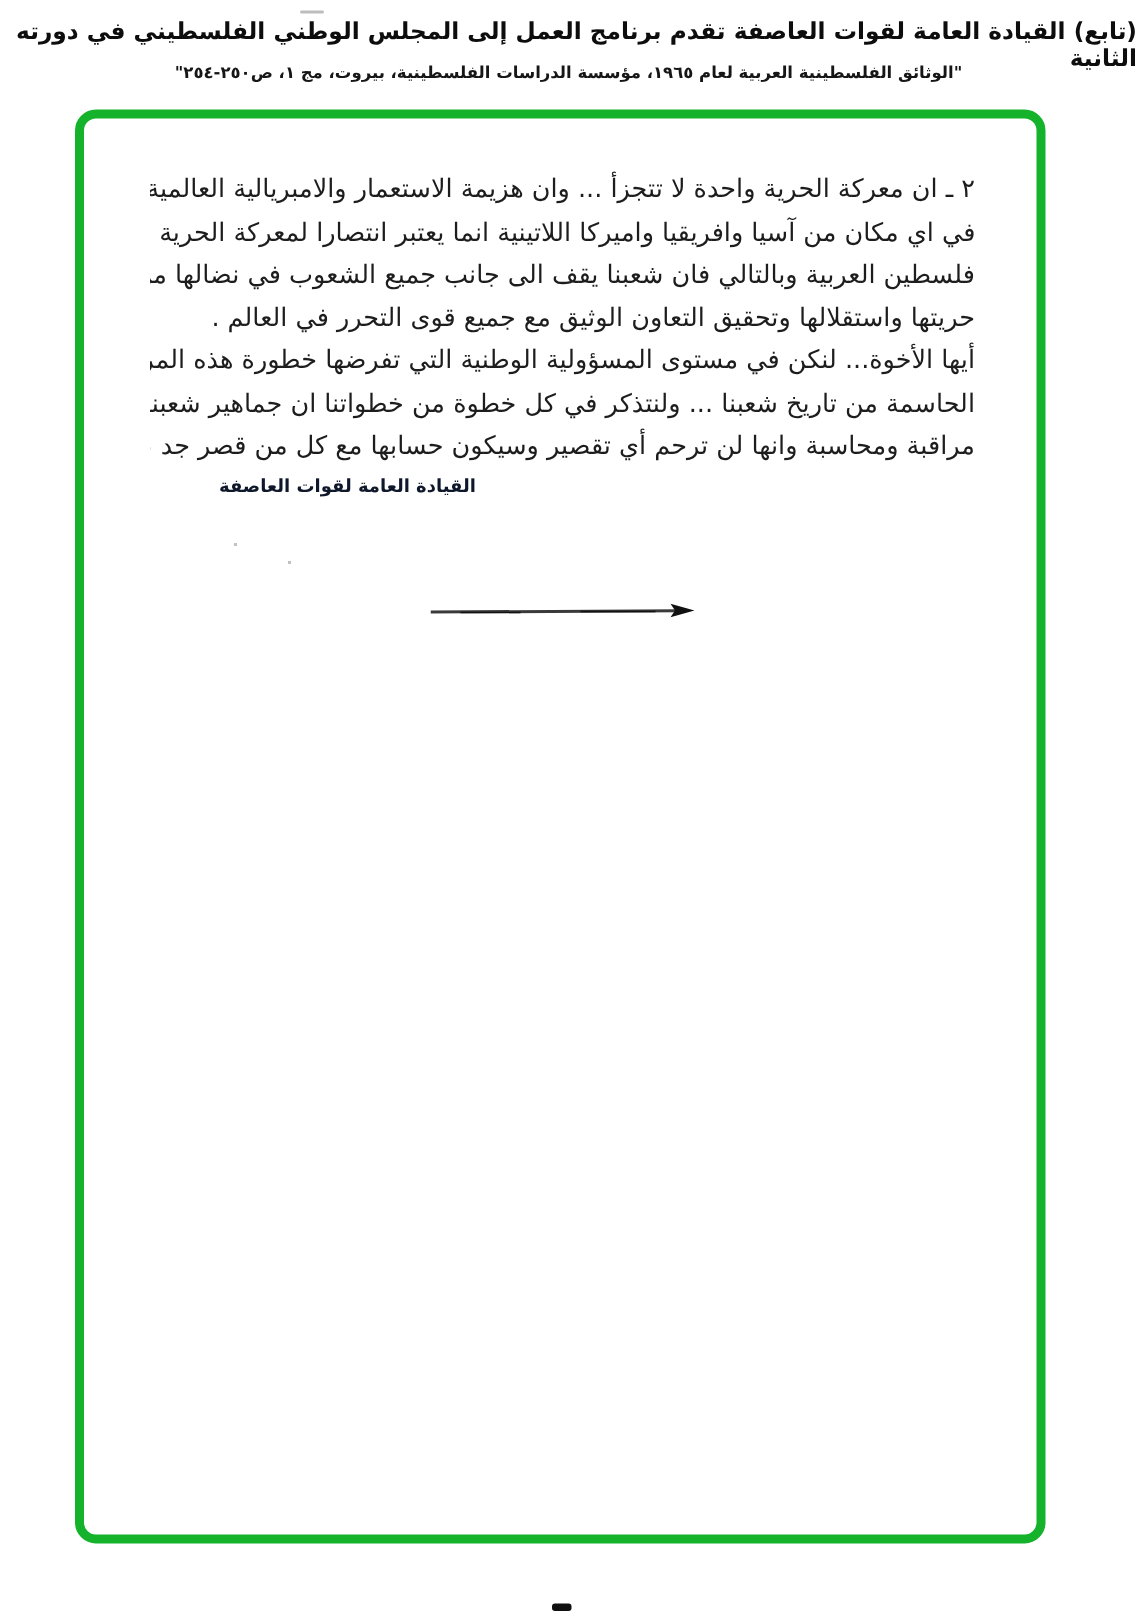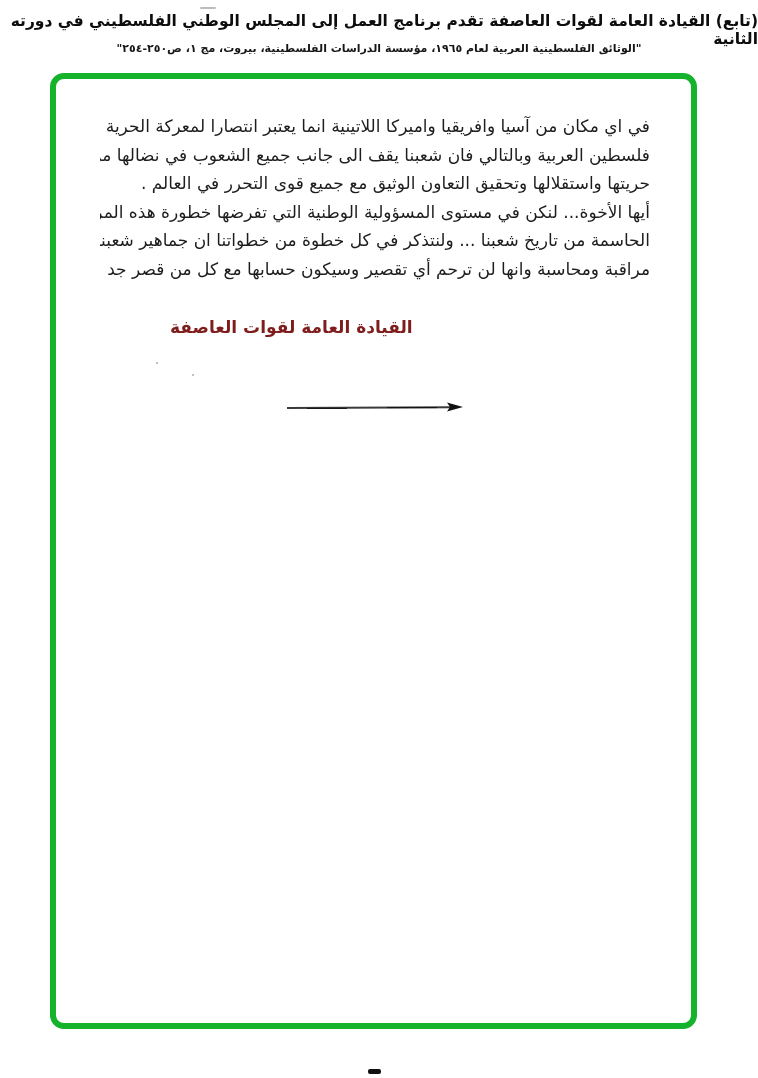--- a/index.html
+++ b/index.html
@@ -62,24 +62,23 @@
     text-align: justify;
   }
   .line.just { text-align-last: justify; }
   .line.end  { text-align-last: right; }
 
   .signature {
     position: absolute;
     left: 146px; top: 317px;
     direction: rtl;
     font-weight: bold;
-    font-size: 17px;
-    color: #7f1d1d;
+    font-size: 12px;
+    color: #0f172a;
     white-space: nowrap;
-    margin-left: 24px;
   }
 
   
   .arrow-wrap {
     position: absolute;
     left: 287px; top: 400px;
     width: 176px; height: 16px;
   }
 
   
@@ -101,20 +100,21 @@
 <div class="page">
 
   <div class="speck speck-a"></div>
 
   <div class="hdr-title">(تابع) القيادة العامة لقوات العاصفة تقدم برنامج العمل إلى المجلس الوطني الفلسطيني في دورته الثانية</div>
   <div class="hdr-source">"الوثائق الفلسطينية العربية لعام ١٩٦٥، مؤسسة الدراسات الفلسطينية، بيروت، مج ١، ص٢٥٠-٢٥٤"</div>
 
   <div class="frame"></div>
 
   <div class="doc-text">
+    <div class="line just">٢ ـ ان معركة الحرية واحدة لا تتجزأ ... وان هزيمة الاستعمار والامبريالية العالمية</div>
     <div class="line just">في اي مكان من آسيا وافريقيا واميركا اللاتينية انما يعتبر انتصارا لمعركة الحرية في</div>
     <div class="line just">فلسطين العربية وبالتالي فان شعبنا يقف الى جانب جميع الشعوب في نضالها من اجل</div>
     <div class="line end">حريتها واستقلالها وتحقيق التعاون الوثيق مع جميع قوى التحرر في العالم .</div>
     <div class="line just">أيها الأخوة... لنكن في مستوى المسؤولية الوطنية التي تفرضها خطورة هذه المرحلة</div>
     <div class="line just">الحاسمة من تاريخ شعبنا ... ولنتذكر في كل خطوة من خطواتنا ان جماهير شعبنا تقف</div>
     <div class="line end">مراقبة ومحاسبة وانها لن ترحم أي تقصير وسيكون حسابها مع كل من قصر جد عسير .</div>
   </div>
 
   <div class="signature">القيادة العامة لقوات العاصفة</div>
 

